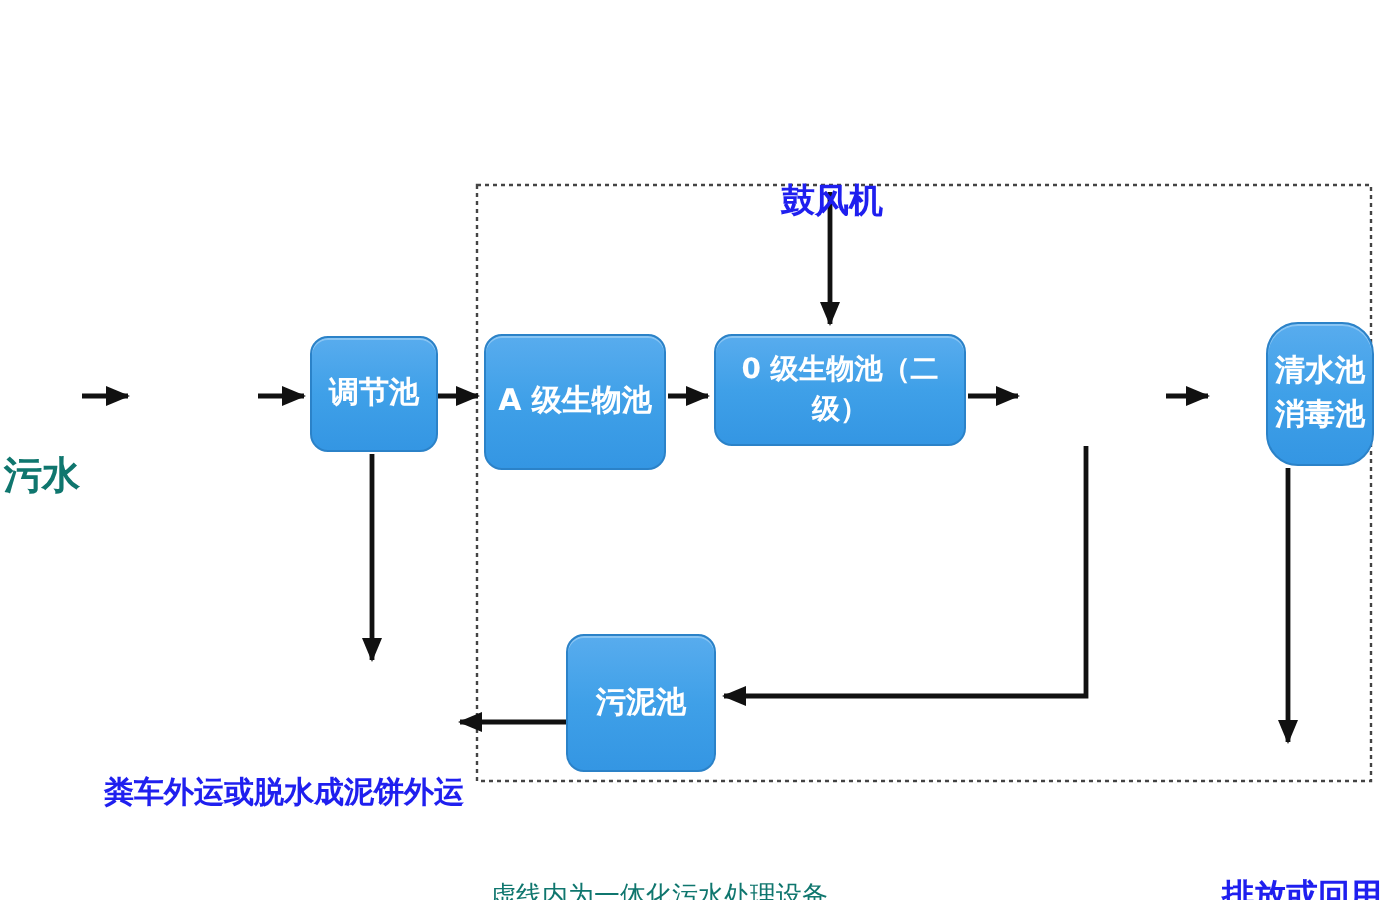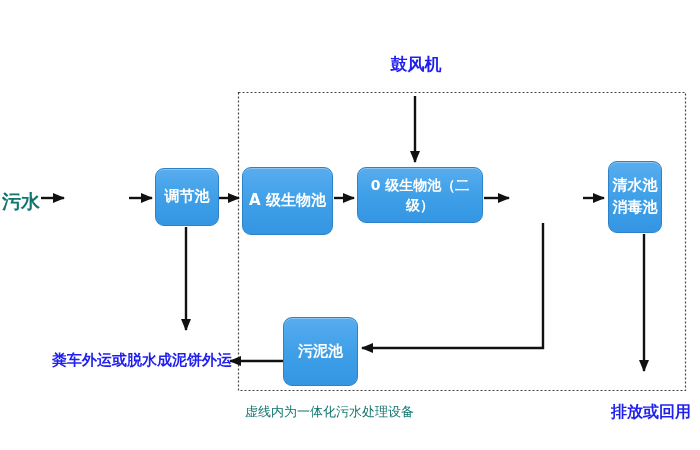--- a/index.html
+++ b/index.html
@@ -12,21 +12,21 @@
     position:absolute;z-index:2;
     background:linear-gradient(180deg,#5bodyaee 0%,#3fa0e8 45%,#3496e3 100%);
     background:linear-gradient(180deg,#58ace-e,#3fa0e8);
     background:linear-gradient(180deg,#58acee 0%,#3fa0e8 50%,#3496e3 100%);
     border:1.5px solid #2b82c8;border-radius:9px;
     color:#ffffff;font-weight:bold;font-size:15px;line-height:1.45;
     display:flex;flex-direction:column;align-items:center;justify-content:center;
     text-align:center;box-shadow:inset 0 1px 0 rgba(255,255,255,.3);
     box-sizing:border-box;
   }
-  .lbl{position:absolute;z-index:2;white-space:nowrap;}
+  .lbl{position:absolute;z-index:2;white-space:nowrap;margin-top:36px;}
   .t-black{color:#0f766e;}
   .t-blue{color:#1f1fef;font-weight:bold;}
   .small-font{font-size:14px;}
 </style>
 </head>
 <body>
 
 <div id="stage">
 
   <svg id="wires" viewBox="0 0 700 450" xmlns="http://www.w3.org/2000/svg">
@@ -73,21 +73,21 @@
 
   <div class="node" style="left:242px;top:167px;width:91px;height:68px;">
     <span>A 级生物池</span>
   </div>
 
   <div class="node small-font" style="left:357px;top:167px;width:126px;height:56px;">
     <span>0 级生物池（二级）</span>
   </div>
 
 
-  <div class="node" style="left:608px;top:161px;width:54px;height:72px;">
+  <div class="node" style="left:633px;top:161px;width:54px;height:72px;border-radius:16px;">
     <span>清水池</span>
     <span>消毒池</span>
   </div>
 
   <div class="node" style="left:283px;top:317px;width:75px;height:69px;">
     <span>污泥池</span>
   </div>
 
 </div>
 

